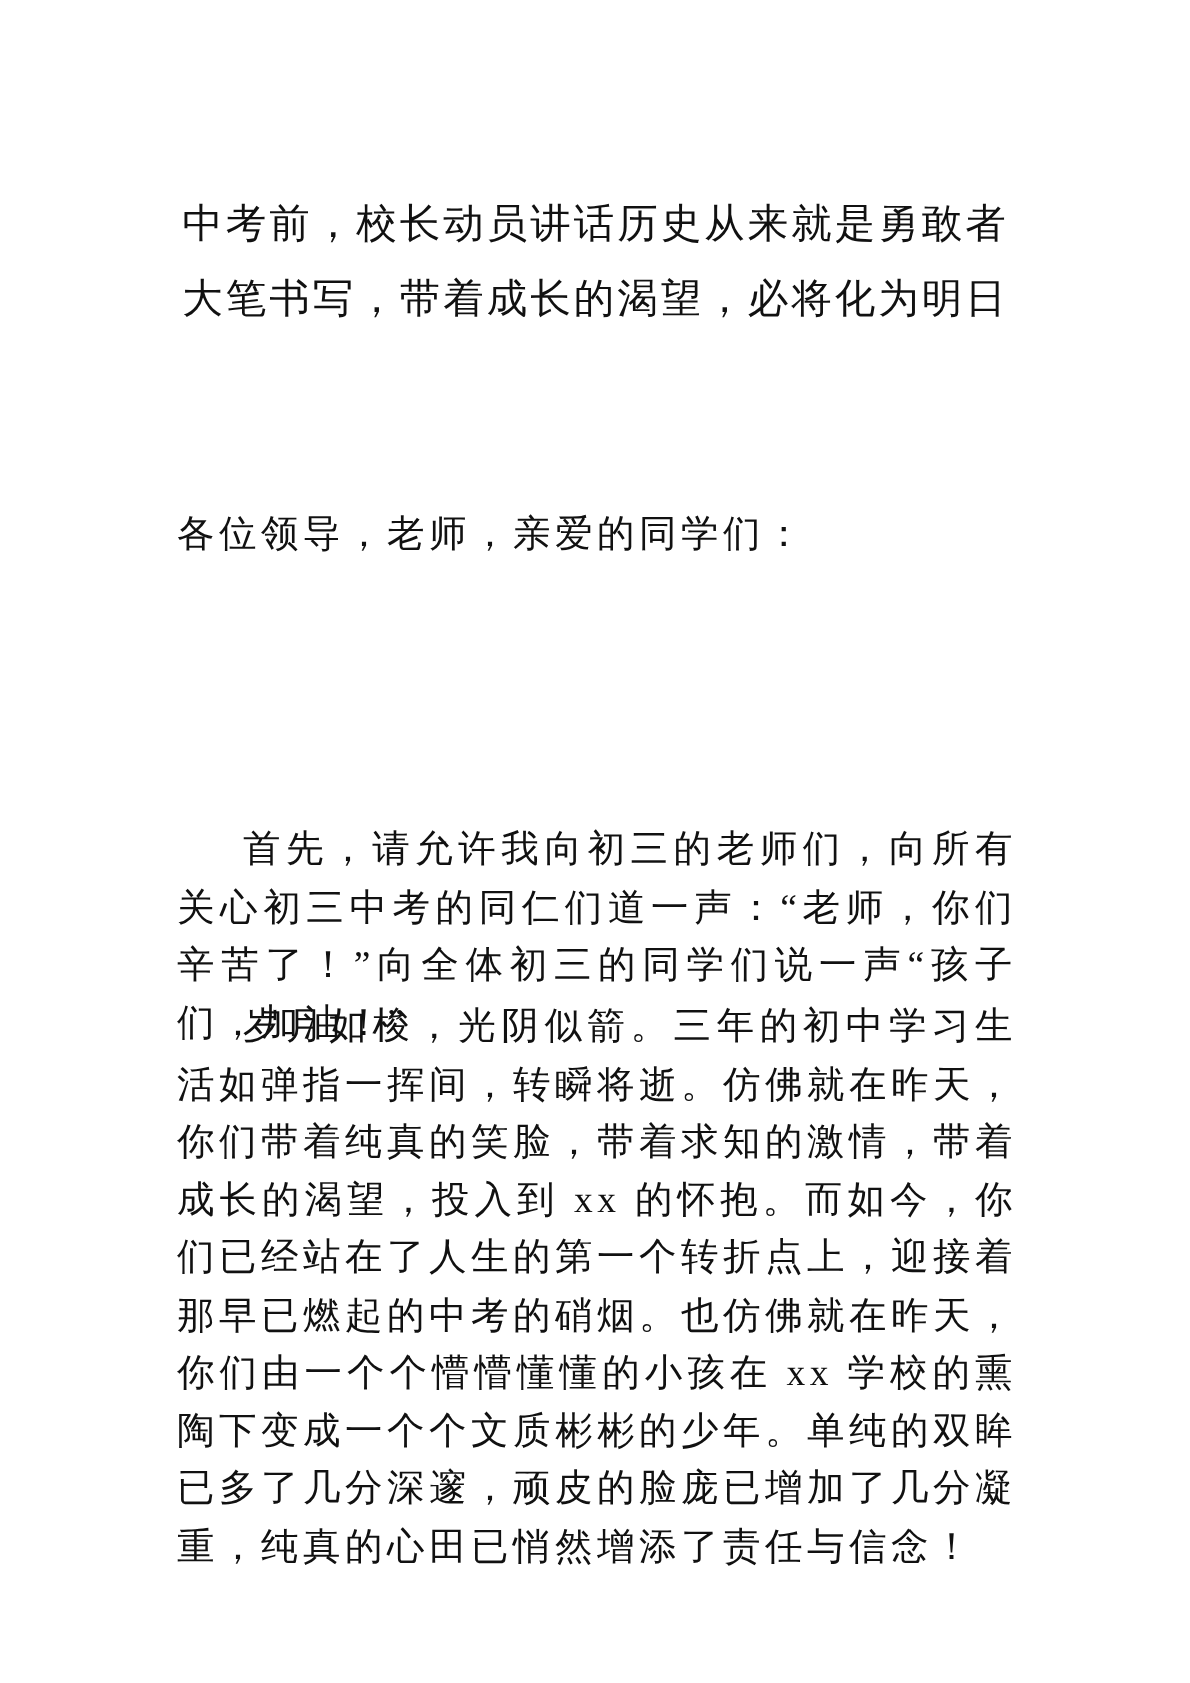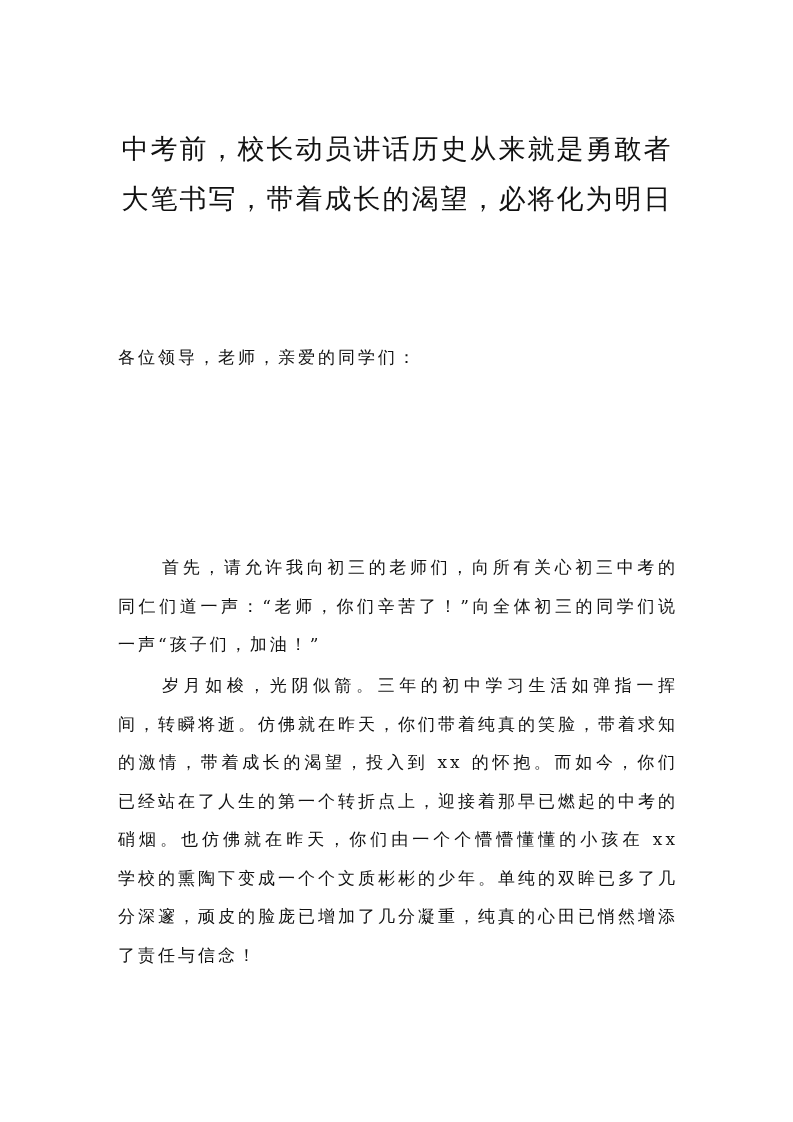--- a/index.html
+++ b/index.html
@@ -14,39 +14,40 @@
       overflow: hidden;
       font-family: "DejaVu Serif", "Liberation Serif", serif;
       color: #111111;
     }
     .page {
       position: absolute;
       left: 0; top: 0;
       width: 793px;
       height: 822px;
       background: #ffffff;
+      font-family: Liberation Serif, serif;
     }
     .title {
       position: absolute;
       left: 118px;
       top: 124px;
       width: 558px;
       text-align: center;
       font-size: 27px;
       line-height: 50px;
       letter-spacing: 2px;
       color: #111;
       margin: 0;
       font-weight: normal;
     }
     .para {
       position: absolute;
       left: 118px;
       width: 560px;
-      font-size: 17px;
+      font-size: 25px;
       line-height: 38.5px;
       letter-spacing: 3px;
       margin: 0;
       text-align: justify;
       text-align-last: left;
     }
     .indent { text-indent: 44px; }
   </style>
 </head>
 <body>

